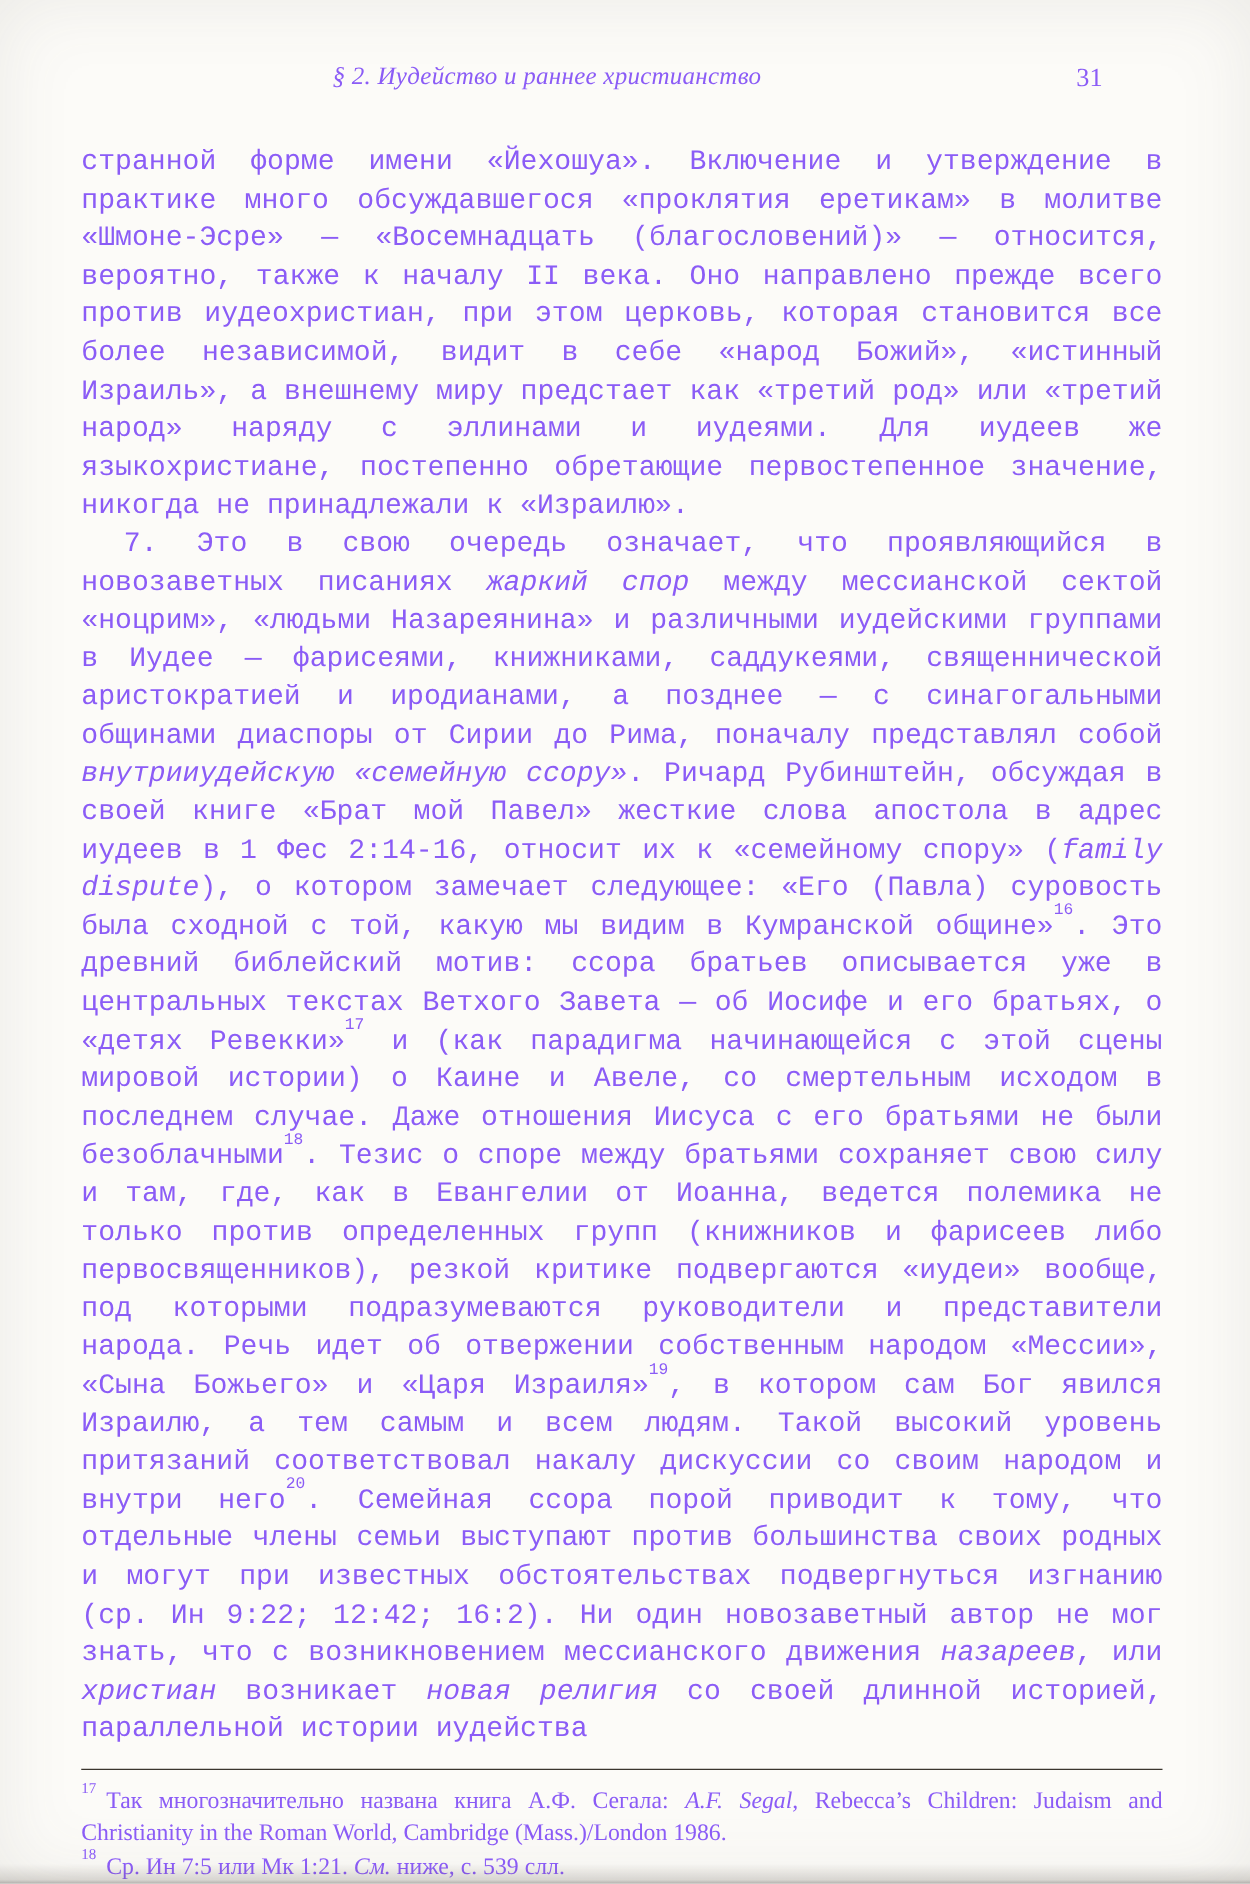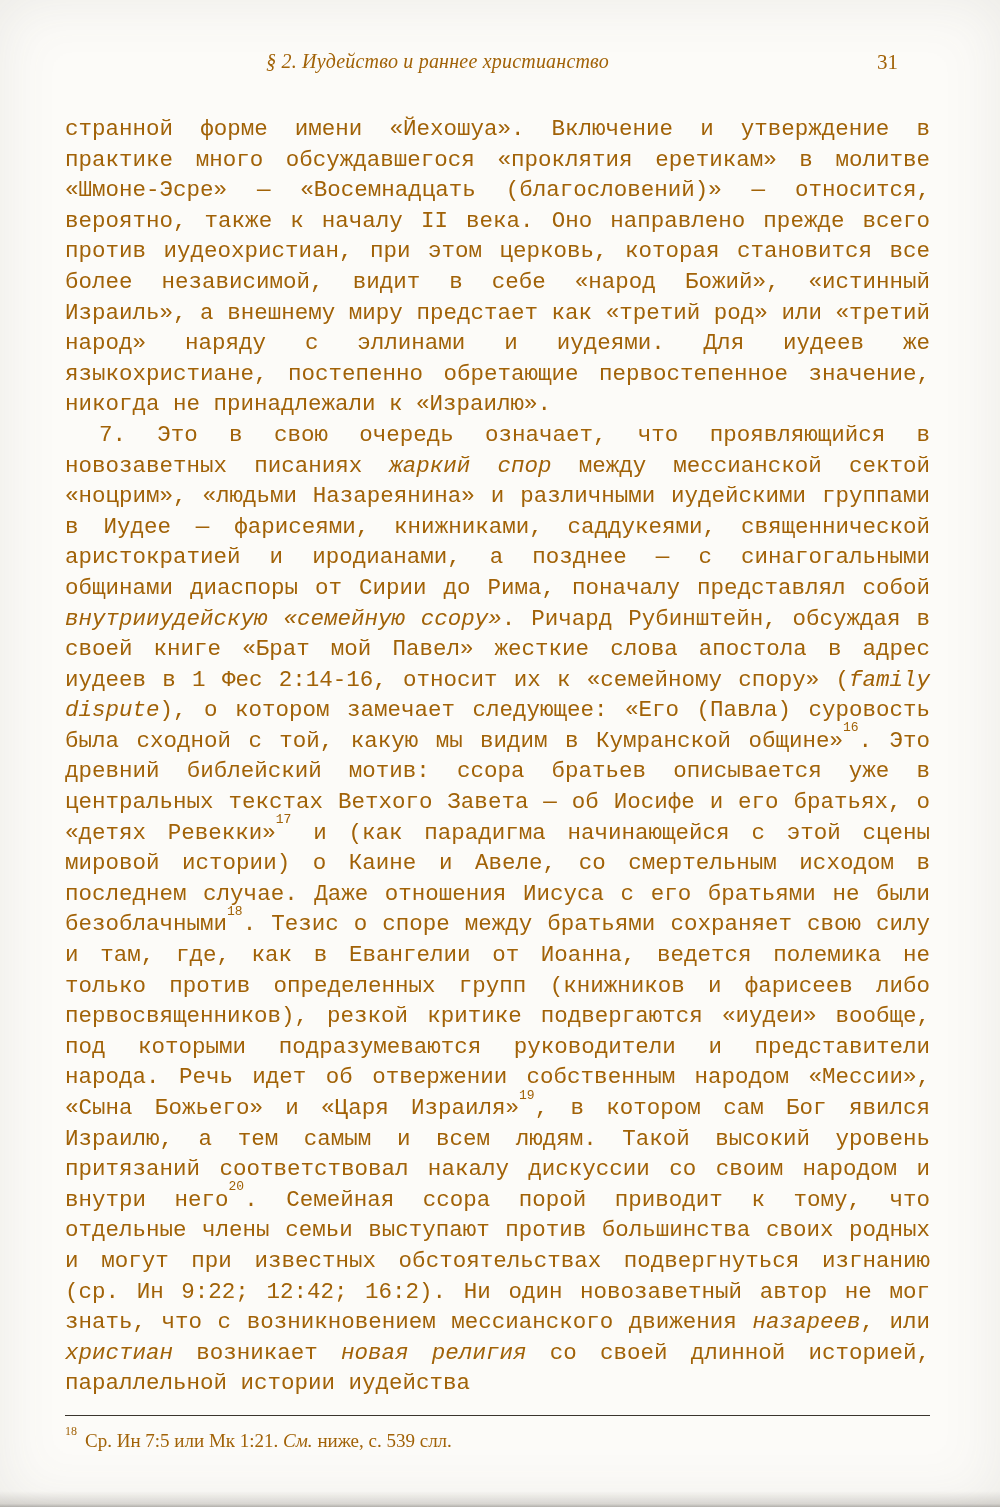--- a/index.html
+++ b/index.html
@@ -11,37 +11,37 @@
     position: relative;
     width: 1000px;
     height: 1507px;
     margin: 0 auto;
     background: #fcfbf8;
     box-sizing: border-box;
     padding: 50px 70px 0 65px;
     overflow: hidden;
     box-shadow: inset 0 0 60px rgba(90,85,75,0.10);
     font-family: "Liberation Serif", "DejaVu Serif", serif;
-    color: #a16207;
+    color: #8b5cf6;
   }
   .page-header {
     position: relative;
     height: 30px;
     margin-bottom: 34px;
   }
   .running-title {
     text-align: center;
     padding-right: 120px;
     font-style: italic;
     font-size: 20px;
     letter-spacing: 0.2px;
   }
   .page-number {
     position: absolute;
-    right: 32px;
+    right: 48px;
     top: 0;
     font-size: 21px;
   }
   .body-text .para {
     margin: 0;
     text-align: justify;
     font-size: 22.5px;
     line-height: 30.6px;
     font-family: Liberation Mono, monospace;
   }
@@ -95,18 +95,19 @@
   </div>
 
   <div class="body-text" id="body-text">
       <p class="para"><span class="text-run">странной форме имени «Йехошуа». Включение и утверждение в практике много обсуждавшегося «проклятия еретикам» в молитве «Шмоне-Эсре» — «Восемнадцать (благословений)» — относится, вероятно, также к началу II века. Оно направлено прежде всего против иудеохристиан, при этом церковь, которая становится все более независимой, видит в себе «народ Божий», «истинный Израиль», а внешнему миру предстает как «третий род» или «третий народ» наряду с эллинами и иудеями. Для иудеев же языкохристиане, постепенно обретающие первостепенное значение, никогда не принадлежали к «Израилю».</span></p>
       <p class="para indent"><span class="text-run">7. Это в свою очередь означает, что проявляющийся в новозаветных писаниях </span><span class="text-run it">жаркий спор</span><span class="text-run"> между мессианской сектой «ноцрим», «людьми Назареянина» и различными иудейскими группами в Иудее — фарисеями, книжниками, саддукеями, священнической аристократией и иродианами, а позднее — с синагогальными общинами диаспоры от Сирии до Рима, поначалу представлял собой </span><span class="text-run it">внутрииудейскую «семейную ссору»</span><span class="text-run">. Ричард Рубинштейн, обсуждая в своей книге «Брат мой Павел» жесткие слова апостола в адрес иудеев в 1 Фес 2:14-16, относит их к «семейному спору» (</span><span class="text-run it">family dispute</span><span class="text-run">), о котором замечает следующее: «Его (Павла) суровость была сходной с той, какую мы видим в Кумранской общине»</span><sup class="fn-ref">16</sup><span class="text-run">. Это древний библейский мотив: ссора братьев описывается уже в центральных текстах Ветхого Завета — об Иосифе и его братьях, о «детях Ревекки»</span><sup class="fn-ref">17</sup><span class="text-run"> и (как парадигма начинающейся с этой сцены мировой истории) о Каине и Авеле, со смертельным исходом в последнем случае. Даже отношения Иисуса с его братьями не были безоблачными</span><sup class="fn-ref">18</sup><span class="text-run">. Тезис о споре между братьями сохраняет свою силу и там, где, как в Евангелии от Иоанна, ведется полемика не только против определенных групп (книжников и фарисеев либо первосвященников), резкой критике подвергаются «иудеи» вообще, под которыми подразумеваются руководители и представители народа. Речь идет об отвержении собственным народом «Мессии», «Сына Божьего» и «Царя Израиля»</span><sup class="fn-ref">19</sup><span class="text-run">, в котором сам Бог явился Израилю, а тем самым и всем людям. Такой высокий уровень притязаний соответствовал накалу дискуссии со своим народом и внутри него</span><sup class="fn-ref">20</sup><span class="text-run">. Семейная ссора порой приводит к тому, что отдельные члены семьи выступают против большинства своих родных и могут при известных обстоятельствах подвергнуться изгнанию (ср. Ин 9:22; 12:42; 16:2). Ни один новозаветный автор не мог знать, что с возникновением мессианского движения </span><span class="text-run it">назареев</span><span class="text-run">, или </span><span class="text-run it">христиан</span><span class="text-run"> возникает </span><span class="text-run it">новая религия</span><span class="text-run"> со своей длинной историей, параллельной истории иудейства</span></p>
     </div>
 
   <div class="footnote-rule"></div>
 
   <div class="footnotes" id="footnotes">
+      <p class="footnote"><sup class="fn-marker">17</sup><span class="text-run">Так многозначительно названа книга А.Ф. Сегала: </span><span class="text-run it">A.F. Segal</span><span class="text-run">, Rebecca’s Children: Judaism and Christianity in the Roman World, Cambridge (Mass.)/London 1986.</span></p>
       <p class="footnote"><sup class="fn-marker">18</sup><span class="text-run">Ср. Ин 7:5 или Мк 1:21. </span><span class="text-run it">См.</span><span class="text-run"> ниже, с. 539 слл.</span></p>
     </div>
 
   <div class="scan-shadow"></div>
 
 </div>
 
 </body></html>

